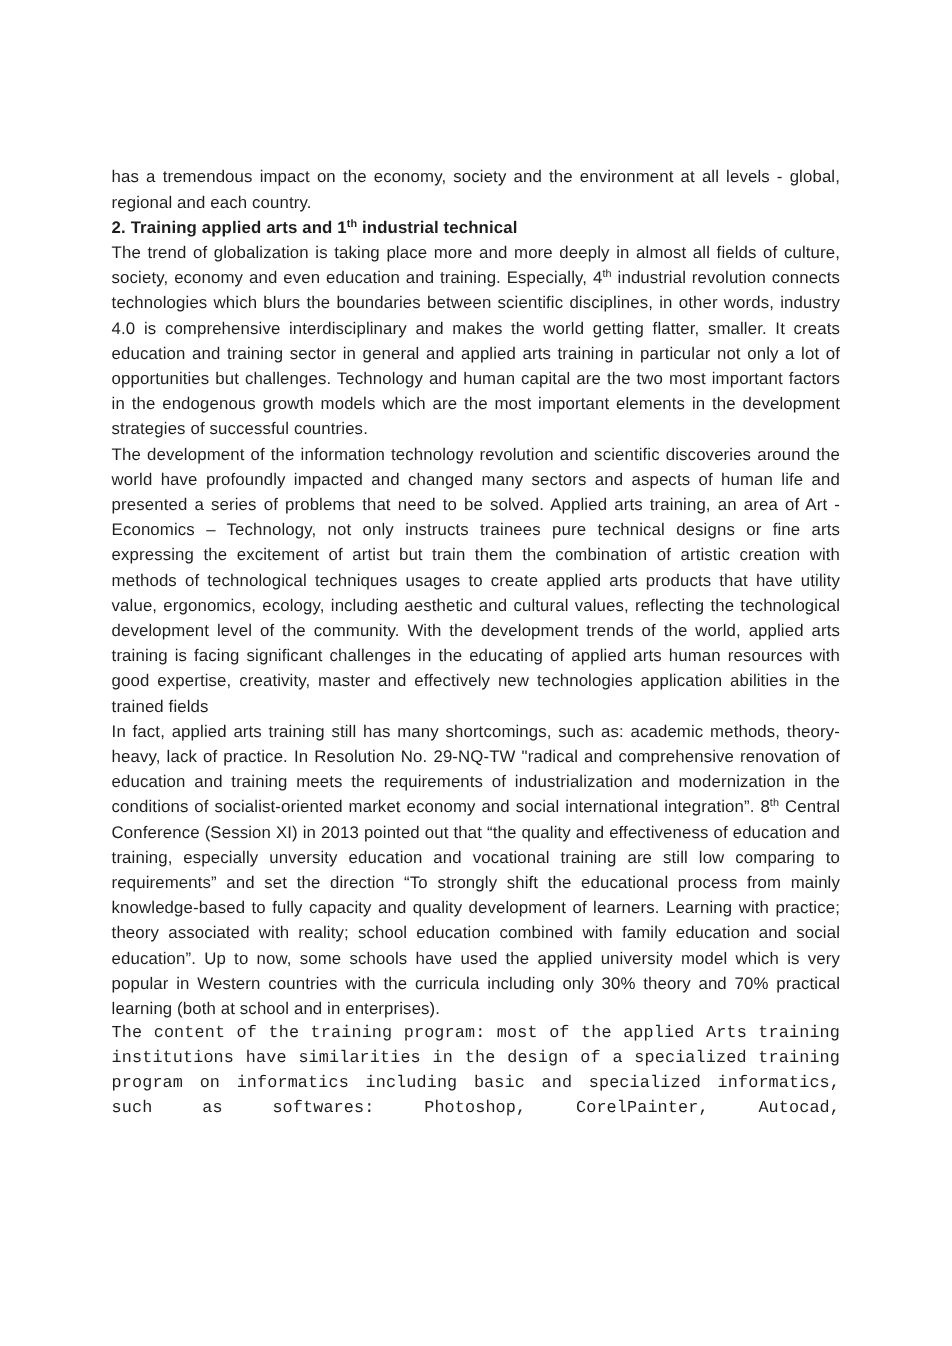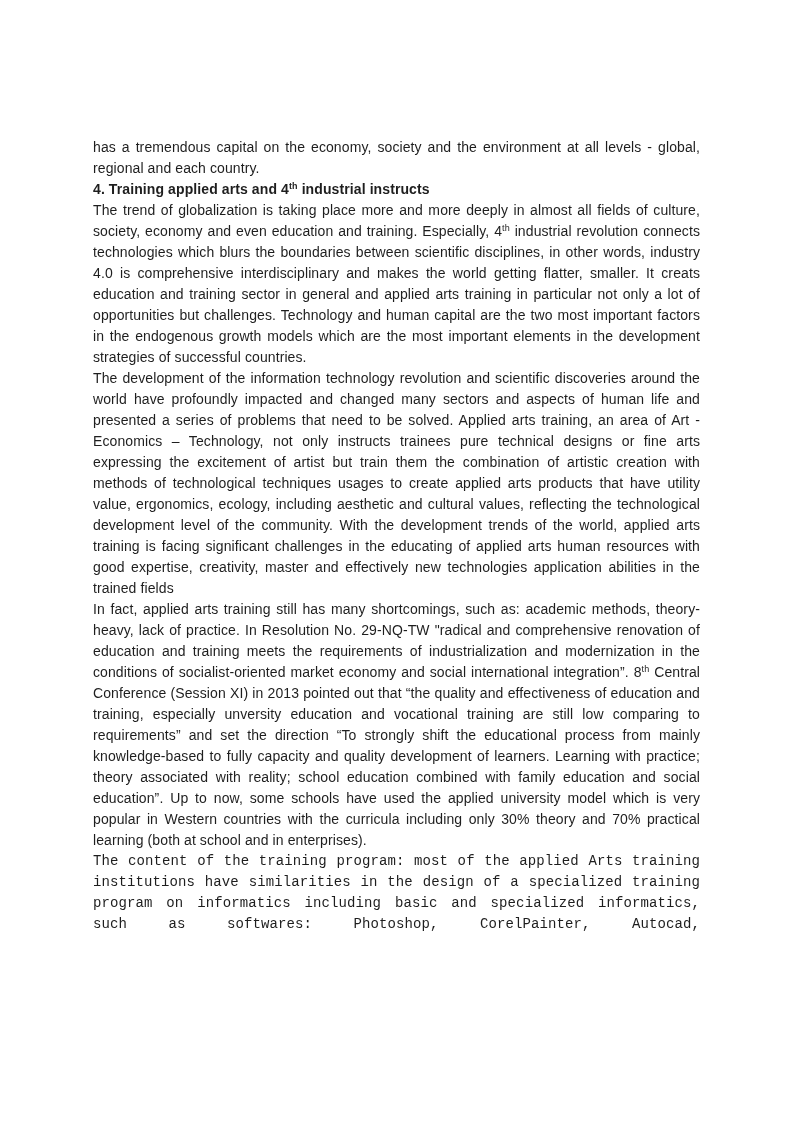--- a/index.html
+++ b/index.html
@@ -45,20 +45,20 @@
     font-size: 9px;
     line-height: 0;
     vertical-align: 5px;
   }
 </style>
 </head>
 <body>
 
 <div class="page">
   <div class="text-block">
-      <p class="para body"><span class="seg">has a tremendous capital on the economy, society and the environment at all levels - global, regional and each country.</span></p>
-      <p class="para heading"><span class="seg">4. Training applied arts and 4</span><sup class="sup">th</sup><span class="seg"> industrial instructs</span></p>
+      <p class="para body"><span class="seg">has a tremendous impact on the economy, society and the environment at all levels - global, regional and each country.</span></p>
+      <p class="para heading"><span class="seg">2. Training applied arts and 1</span><sup class="sup">th</sup><span class="seg"> industrial technical</span></p>
       <p class="para body"><span class="seg">The trend of globalization is taking place more and more deeply in almost all fields of culture, society, economy and even education and training. Especially, 4</span><sup class="sup">th</sup><span class="seg"> industrial revolution connects technologies which blurs the boundaries between scientific disciplines, in other words, industry 4.0 is comprehensive interdisciplinary and makes the world getting flatter, smaller. It creats education and training sector in general and applied arts training in particular not only a lot of opportunities but challenges. Technology and human capital are the two most important factors in the endogenous growth models which are the most important elements in the development strategies of successful countries.</span></p>
       <p class="para body"><span class="seg">The development of the information technology revolution and scientific discoveries around the world have profoundly impacted and changed many sectors and aspects of human life and presented a series of problems that need to be solved. Applied arts training, an area of Art - Economics – Technology, not only instructs trainees pure technical designs or fine arts expressing the excitement of artist but train them the combination of artistic creation with methods of technological techniques usages to create applied arts products that have utility value, ergonomics, ecology, including aesthetic and cultural values, reflecting the technological development level of the community. With the development trends of the world, applied arts training is facing significant challenges in the educating of applied arts human resources with good expertise, creativity, master and effectively new technologies application abilities in the trained fields</span></p>
       <p class="para body"><span class="seg">In fact, applied arts training still has many shortcomings, such as: academic methods, theory-heavy, lack of practice. In Resolution No. 29-NQ-TW "radical and comprehensive renovation of education and training meets the requirements of industrialization and modernization in the conditions of socialist-oriented market economy and social international integration”. 8</span><sup class="sup">th</sup><span class="seg"> Central Conference (Session XI) in 2013 pointed out that “the quality and effectiveness of education and training, especially unversity education and vocational training are still low comparing to requirements” and set the direction “To strongly shift the educational process from mainly knowledge-based to fully capacity and quality development of learners. Learning with practice; theory associated with reality; school education combined with family education and social education”. Up to now, some schools have used the applied university model which is very popular in Western countries with the curricula including only 30% theory and 70% practical learning (both at school and in enterprises).</span></p>
       <p class="para body-cutoff"><span class="seg">The content of the training program: most of the applied Arts training institutions have similarities in the design of a specialized training program on informatics including basic and specialized informatics, such as softwares: Photoshop, CorelPainter, Autocad,</span></p>
     </div>
 </div>
 
 </body></html>

